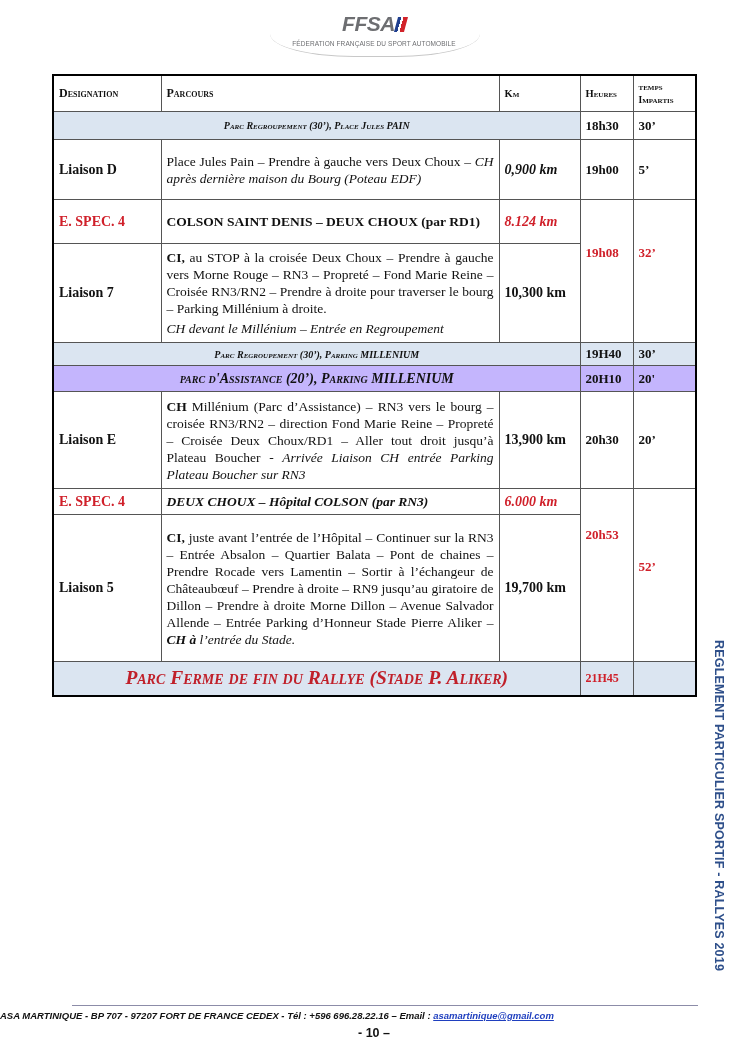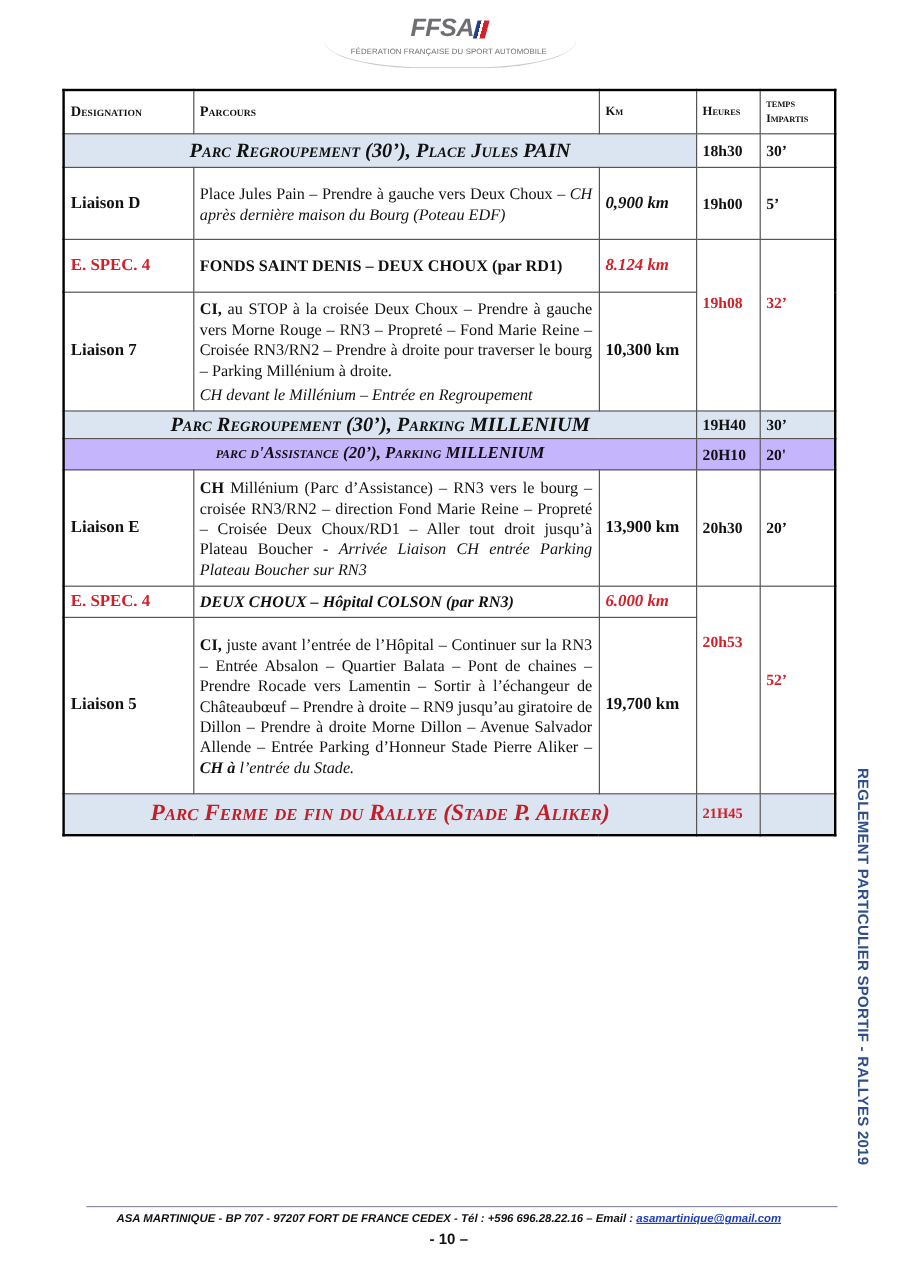--- a/index.html
+++ b/index.html
@@ -14,38 +14,38 @@
   .logo-swoosh { position: absolute; left: 270px; top: 34px; width: 210px; height: 22px;
                  border-bottom: 1px solid #c8c8c8; border-radius: 0 0 40% 40% / 0 0 100% 100%; }
 
   table.sched { position: absolute; left: 52px; top: 74px; width: 643px; border-collapse: collapse;
                 border: 2.5px solid #000; table-layout: fixed; }
   table.sched td, table.sched th { border: 1px solid #555; padding: 0 5px; vertical-align: middle; }
   .th { font-weight: bold; font-size: 12px; text-align: left; height: 35px; font-variant: small-caps; }
   .th-small { font-size: 9.5px; line-height: 13px; }
   .grey { background: #dbe5f1; }
   .yellow { background: #c4b5fd; }
-  .parc { text-align: center; font-weight: bold; font-style: italic; font-variant: small-caps; font-size: 17px; }
+  .parc { text-align: center; font-weight: bold; font-style: italic; font-variant: small-caps; font-size: 10px; }
   .parc-y { font-size: 14px; }
   .parc-red { color: #c0202a; font-size: 19.5px; }
   .time { font-weight: bold; font-size: 13px; }
   .time-sc { font-variant: small-caps; }
   .red { color: #d0202a; }
   .desig { font-weight: bold; font-size: 14px; }
   .route { font-size: 13.5px; line-height: 17px; text-align: justify; padding-top: 2px !important; padding-bottom: 2px !important; }
   .km { font-weight: bold; font-size: 14px; margin-left: 46px; }
   .ital { font-style: italic; }
   .b { font-weight: bold; }
 
   .side { position: absolute; left: 700px; top: 640px; width: 320px; height: 26px; transform-origin: 0 0;
           transform: translate(0,0) rotate(90deg) translate(0,-26px);
           font-family: "Liberation Sans", sans-serif; font-weight: bold; font-size: 12.5px; color: #2e4f8a;
           white-space: nowrap; letter-spacing: 0.2px; }
   .footer-line { position: absolute; left: 72px; top: 1005px; width: 626px; border-top: 1px solid #8c8ca8; }
-  .footer { position: absolute; left: 0; width: 748px; top: 1010px; text-align: center;
+  .footer { position: absolute; left: 0; width: 748px; top: 1010px; text-align: left;
             font-family: "Liberation Sans", sans-serif; font-style: italic; font-weight: bold; font-size: 9.5px; color: #111; }
   .footer a { color: #1f3fbf; text-decoration: underline; }
   .pagenum { position: absolute; left: 0; width: 748px; top: 1026px; text-align: center;
              font-family: "Liberation Sans", sans-serif; font-size: 12.5px; font-weight: bold; color: #111; }
 </style>
 </head>
 <body>
 
 <div class="logo">
   <div class="logo-mark">
@@ -85,21 +85,21 @@
   <tr style="height:60px">
     <td class="desig">Liaison D</td>
     <td class="route"><span>Place Jules Pain – Prendre à gauche vers Deux Choux – </span><span class="ital">CH après dernière maison du Bourg (Poteau EDF)</span></td>
     <td class="km ital">0,900 km</td>
     <td class="time">19h00</td>
     <td class="time">5’</td>
   </tr>
 
   <tr style="height:44px">
     <td class="desig red">E. SPEC. 4</td>
-    <td class="route b">FONDS SAINT DENIS – DEUX CHOUX (par RD1)</td>
+    <td class="route b">COLSON SAINT DENIS – DEUX CHOUX (par RD1)</td>
     <td class="km ital red">8.124 km</td>
     <td rowspan="2" class="time red" style="vertical-align:top;padding-top:45px">19h08</td>
     <td rowspan="2" class="time red" style="vertical-align:top;padding-top:45px">32’</td>
   </tr>
 
   <tr style="height:99px">
     <td class="desig">Liaison 7</td>
     <td class="route"><span class="b">CI,</span><span> au STOP à la croisée Deux Choux – Prendre à gauche vers Morne Rouge – RN3 – Propreté – Fond Marie Reine – Croisée RN3/RN2 – Prendre à droite pour traverser le bourg – Parking Millénium à droite.</span><div class="ital" style="margin-top:3px;text-align:left">CH devant le Millénium – Entrée en Regroupement</div></td>
     <td class="km">10,300 km</td>
   </tr>

